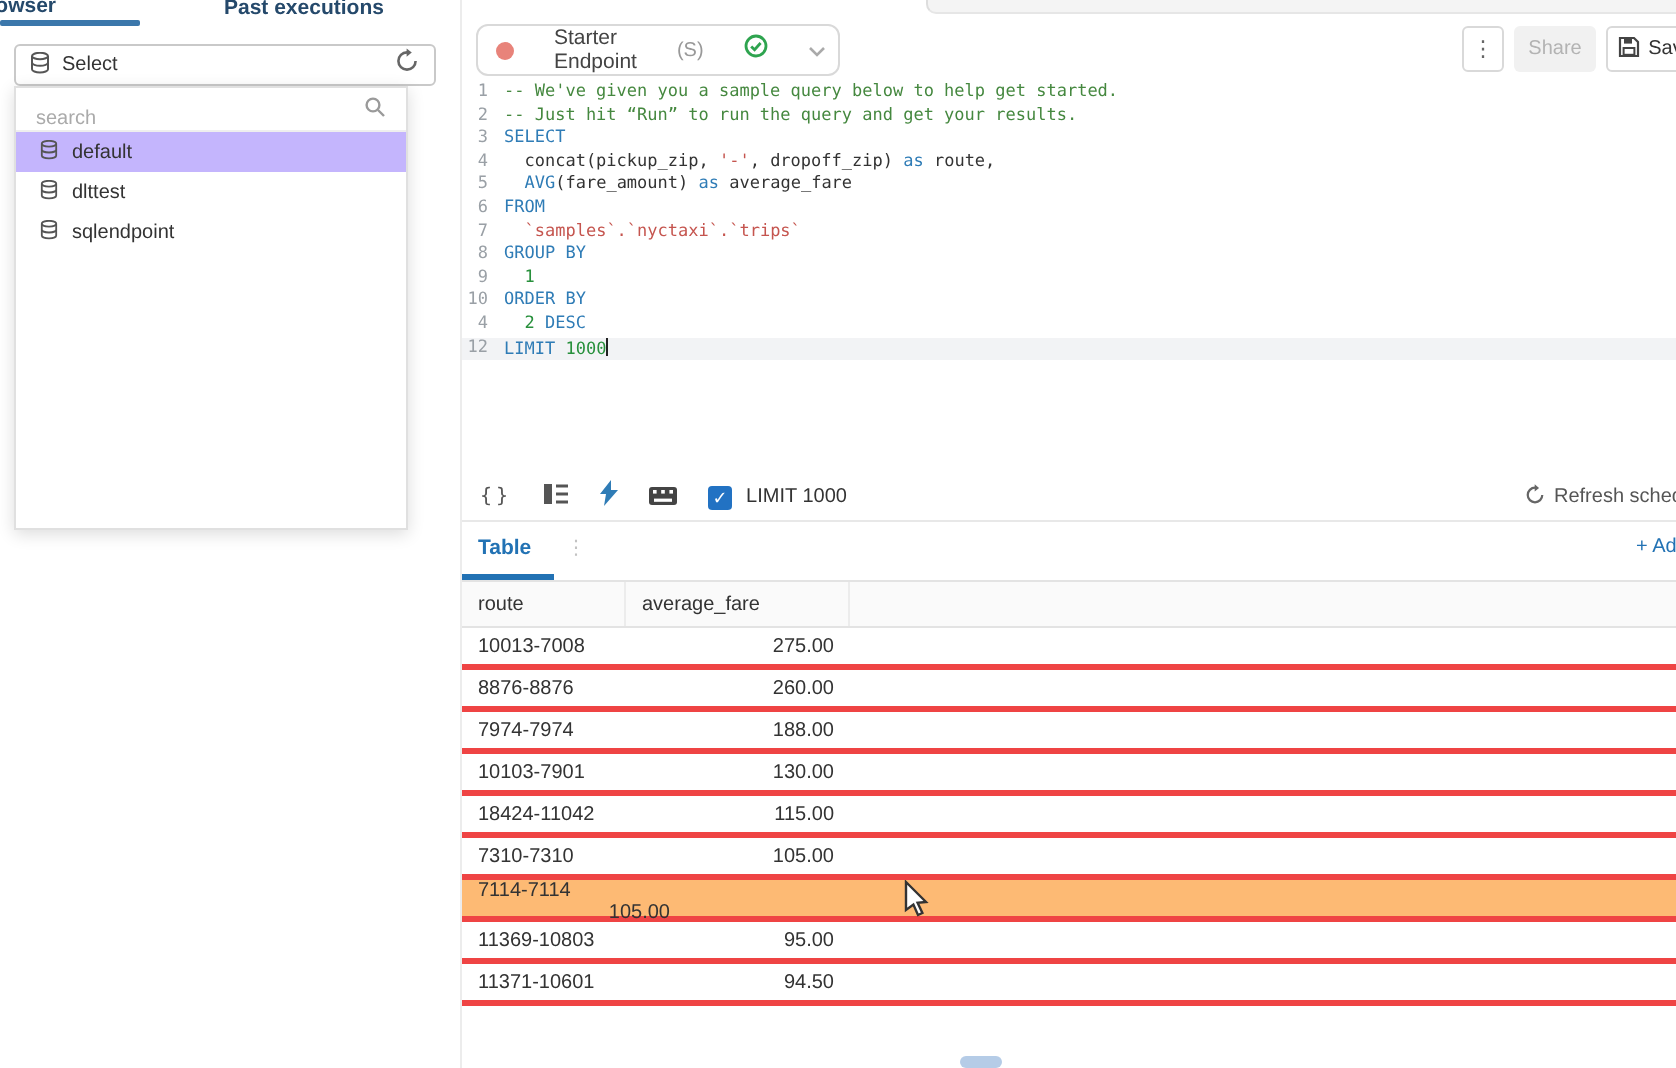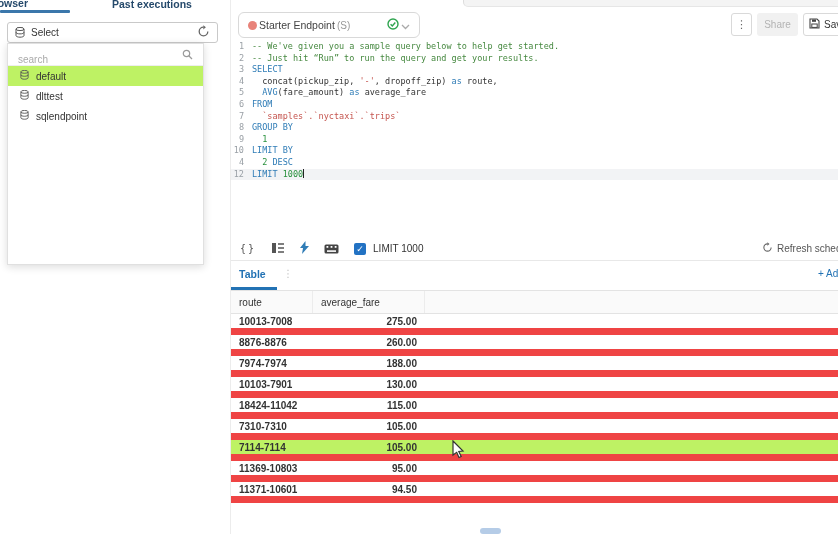--- a/index.html
+++ b/index.html
@@ -19,30 +19,30 @@
     display:flex; align-items:center; padding:0 7px; gap:6px;
   }
   .select-label { font-size:10px; color:#333; flex:1; }
   .dropdown-panel {
     left:7px; top:43px; width:197px; height:222px; background:#fff;
     border:1px solid #e0e0e0; box-shadow:0 2px 8px rgba(0,0,0,.14);
   }
   .search-row { height:22px; border-bottom:1px solid #eee; display:flex; align-items:center; padding:0 10px; }
   .search-placeholder { font-size:10px; color:#aaa; flex:1;margin-top:10px; }
   .db-item { height:20px; display:flex; align-items:center; padding-left:12px; gap:7px; font-size:10px; color:#333; }
-  .db-item.selected { background:#bef264; }
+  .db-item.selected { background:#c4b5fd; }
 
   
   .main-divider { left:230px; top:0; width:1px; height:534px; background:#ececec; }
   .tabstrip-rest { left:463px; top:0; width:375px; height:7px; background:#f4f4f4;
     border-left:1px solid #ddd; border-bottom:1px solid #e6e6e6; border-bottom-left-radius:5px; }
   .endpoint-box {
     left:238px; top:12px; width:182px; height:26px; background:#fff;
     border:1px solid #d9d9d9; border-radius:6px;
-    display:flex; align-items:center; padding:0 9px; gap:2px;
+    display:flex; align-items:center; padding:0 9px; gap:20px;
   }
   .endpoint-dot { width:9px; height:9px; border-radius:50%; background:#e8837a; flex:none; }
   .endpoint-name { font-size:10.5px; color:#444; }
   .endpoint-suffix { font-size:10px; color:#999; flex:1; }
   .btn { border:1px solid #d9d9d9; border-radius:3px; background:#fff;
     display:flex; align-items:center; justify-content:center; font-size:10px; color:#333; }
   .btn-kebab { left:731px; top:13px; width:21px; height:23px; color:#666; font-size:11px; }
   .btn-share { left:757px; top:13px; width:41px; height:23px; background:#f1f1f1; border:none; color:#b3b3b3; }
   .btn-save  { left:803px; top:13px; width:50px; height:23px; gap:4px; }
 
@@ -79,22 +79,22 @@
   .results-bar-border { left:231px; top:290px; width:607px; height:1px; background:#e3e3e3; }
 
   
   #results-table { left:231px; top:291px; width:607px; font-size:10px; }
   .thead { display:flex; height:23px; background:#fafafa; border-bottom:1px solid #e3e3e3; color:#333; }
   .thead .c1, .thead .c2 { border-right:1px solid #ececec; }
   .c1 { width:82px; padding-left:8px; display:flex; align-items:center; }
   .c2 { width:112px; padding-right:8px; display:flex; align-items:center; justify-content:flex-end; }
   .thead .c2 { justify-content:flex-start; padding-left:8px; }
   .c3 { flex:1; }
-  .trow { display:flex; height:21px; border-bottom:7px solid #ef4444; color:#333;font-weight:bold; }
-  .trow.hovered { background:#bef264; }
+  .trow { display:flex; height:21px; border-bottom:3px solid #ef4444; color:#333; }
+  .trow.hovered { background:#fdba74;flex-direction:column; }
 
   .scroll-thumb { left:480px; top:528px; width:21px; height:6px; background:#b5cce7; border-radius:3px; }
 </style>
 </head>
 <body>
 
 <div id="app">
 
   <div class="abs" style="left:-14px; top:-7px;">
     <span class="side-tab-label">Browser</span>
@@ -203,21 +203,21 @@
   <div id="code-lines" class="abs">
       <div class="code-line"><span class="ln">1</span><span><span class="cm">-- We've given you a sample query below to help get started.</span></span></div>
       <div class="code-line"><span class="ln">2</span><span><span class="cm">-- Just hit “Run” to run the query and get your results.</span></span></div>
       <div class="code-line"><span class="ln">3</span><span><span class="kw">SELECT</span></span></div>
       <div class="code-line"><span class="ln">4</span><span><span class="pl">  concat(pickup_zip, </span><span class="st">'-'</span><span class="pl">, dropoff_zip) </span><span class="kw">as</span><span class="pl"> route,</span></span></div>
       <div class="code-line"><span class="ln">5</span><span><span class="pl">  </span><span class="kw">AVG</span><span class="pl">(fare_amount) </span><span class="kw">as</span><span class="pl"> average_fare</span></span></div>
       <div class="code-line"><span class="ln">6</span><span><span class="kw">FROM</span></span></div>
       <div class="code-line"><span class="ln">7</span><span><span class="pl">  </span><span class="st">`samples`.`nyctaxi`.`trips`</span></span></div>
       <div class="code-line"><span class="ln">8</span><span><span class="kw">GROUP BY</span></span></div>
       <div class="code-line"><span class="ln">9</span><span><span class="pl">  </span><span class="num">1</span></span></div>
-      <div class="code-line"><span class="ln">10</span><span><span class="kw">LIMIT BY</span></span></div>
+      <div class="code-line"><span class="ln">10</span><span><span class="kw">ORDER BY</span></span></div>
       <div class="code-line"><span class="ln">4</span><span><span class="pl">  </span><span class="num">2</span><span class="pl"> </span><span class="kw">DESC</span></span></div>
       <div class="code-line active"><span class="ln">12</span><span><span class="kw">LIMIT</span><span class="pl"> </span><span class="num">1000</span><span class="caret"></span></span></div>
     </div>
 
   <div class="abs editor-toolbar">
     <span class="braces-icon">{}</span>
     <span>
       <svg width="14" height="12" viewBox="0 0 14 12">
           <rect x="1" y="1" width="4" height="10" fill="#555"></rect>
           <line x1="7" y1="2" x2="13" y2="2" stroke="#555" stroke-width="1.5"></line>

